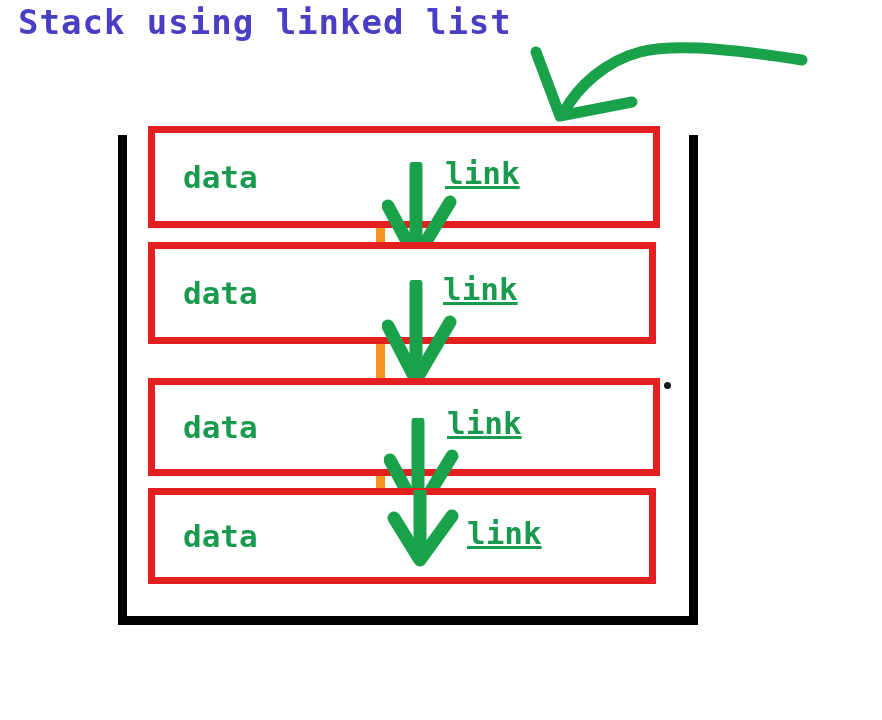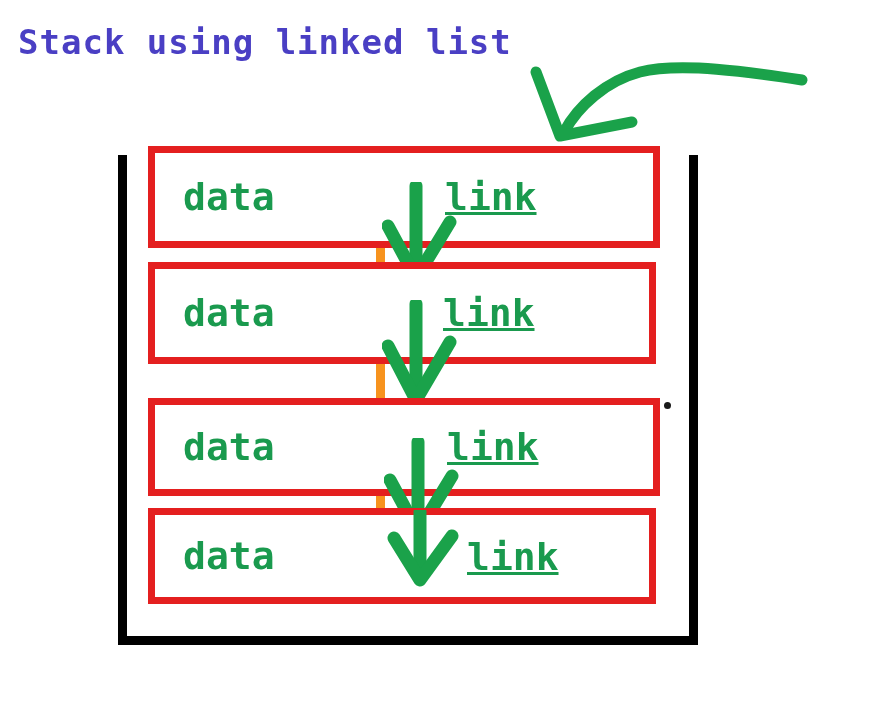--- a/index.html
+++ b/index.html
@@ -11,21 +11,20 @@
     width: 882px;
     height: 720px;
     font-family: "DejaVu Sans Mono", monospace;
     overflow: hidden;
   }
   #canvas {
     position: relative;
     width: 882px;
     height: 692px;
     background: #ffffff;
-    margin-top: 20px;
   }
 
   
   #title {
     position: absolute;
     left: 18px;
     top: 2px;
     font-family: "DejaVu Sans Mono", monospace;
     font-size: 34px;
     font-weight: bold;
@@ -52,21 +51,21 @@
   .node {
     position: absolute;
     box-sizing: border-box;
     border: 7px solid #e41f1f;
     background: #ffffff;
     display: flex;
     align-items: center;
   }
   .node .cell {
     font-family: "DejaVu Sans Mono", monospace;
-    font-size: 38px;
+    font-size: 31px;
     font-weight: bold;
     color: #1a9a4e;
     white-space: nowrap;
   }
   .node .cell.data {
     position: absolute;
     left: 28px;
   }
   .node .cell.link {
     position: absolute;

